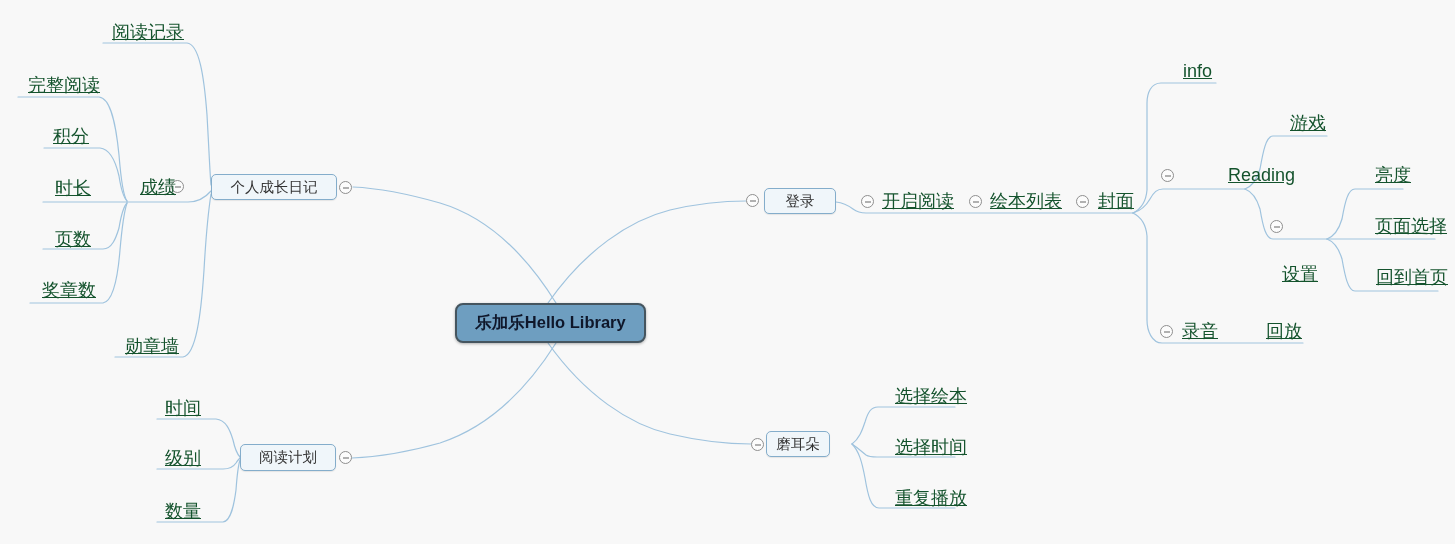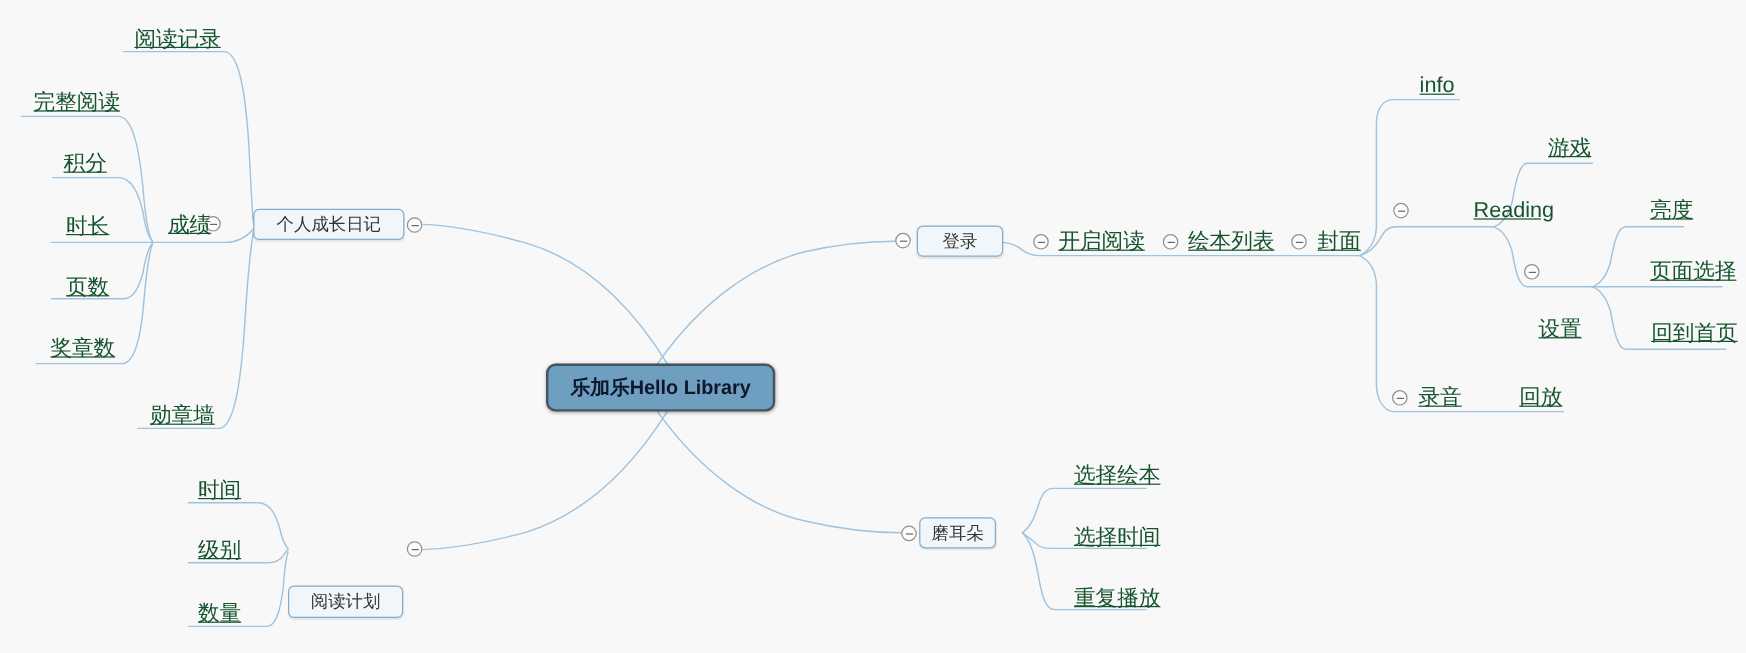--- a/index.html
+++ b/index.html
@@ -120,21 +120,21 @@
     <path d="M 1327 239 C 1335 242 1339 249 1342 259 C 1345 276 1348 291 1355 291 H 1438"></path>
 
     <path d="M 852 444 C 859 439 862 431 865 422 C 868 412 871 407 878 407 H 955"></path>
     <path d="M 852 444 C 858 448 862 452 866 455 C 869 457 872 457 877 457 H 955"></path>
     <path d="M 852 444 C 859 451 862 462 865 478 C 868 496 871 508 879 508 H 955"></path>
   </svg>
 
   <div class="box root-box" style="left:455px; top:303px; width:191px; height:40px;">乐加乐Hello Library</div>
 
   <div class="box" style="left:211px; top:174px; width:126px; height:26px;">个人成长日记</div>
-  <div class="box" style="left:240px; top:444px; width:96px; height:27px;margin-top:44px;">阅读计划</div>
+  <div class="box" style="left:240px; top:444px; width:96px; height:27px;">阅读计划</div>
   <div class="box" style="left:764px; top:188px; width:72px; height:26px;">登录</div>
   <div class="box" style="left:766px; top:431px; width:64px; height:26px;">磨耳朵</div>
 
   <div class="expander" style="left:339px; top:181px;"></div>
   <div class="expander" style="left:339px; top:451px;"></div>
   <div class="expander" style="left:746px; top:194px;"></div>
   <div class="expander" style="left:751px; top:438px;"></div>
   <div class="expander" style="left:171px; top:180px;"></div>
   <div class="expander" style="left:861px; top:195px;"></div>
   <div class="expander" style="left:969px; top:195px;"></div>

